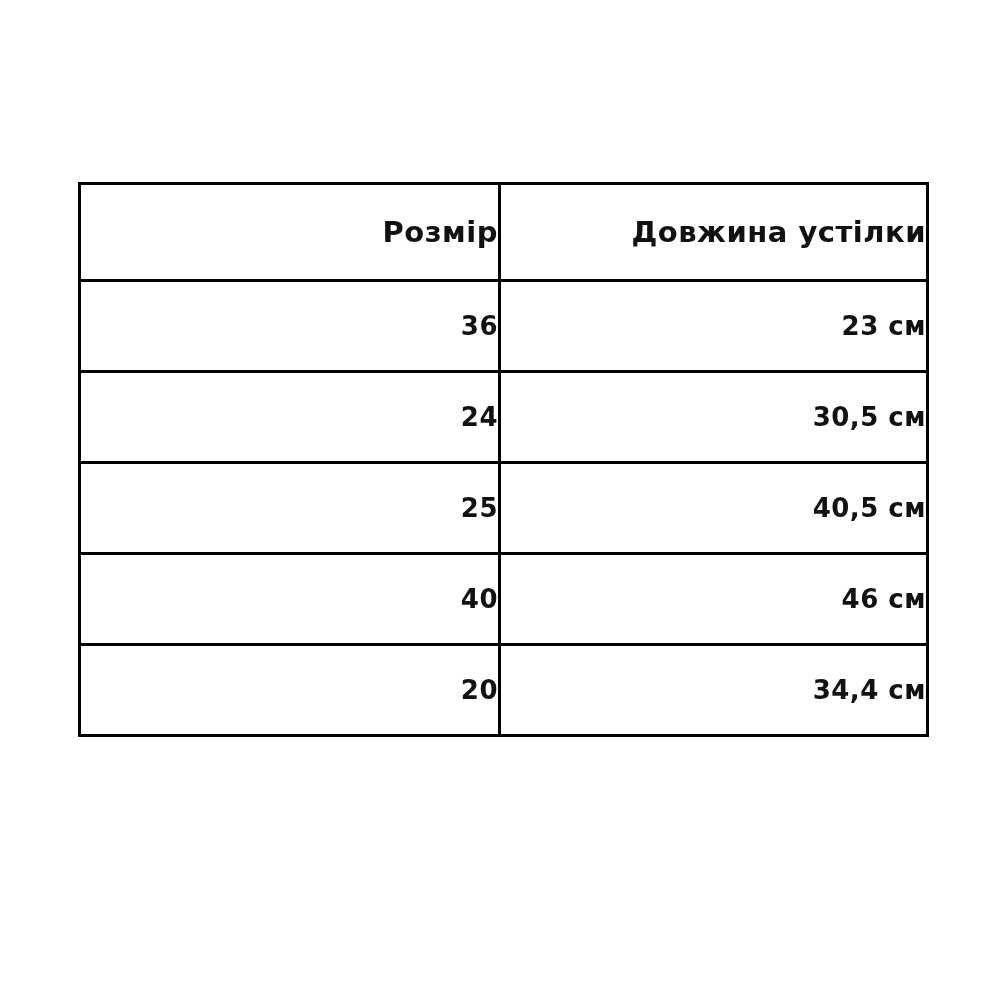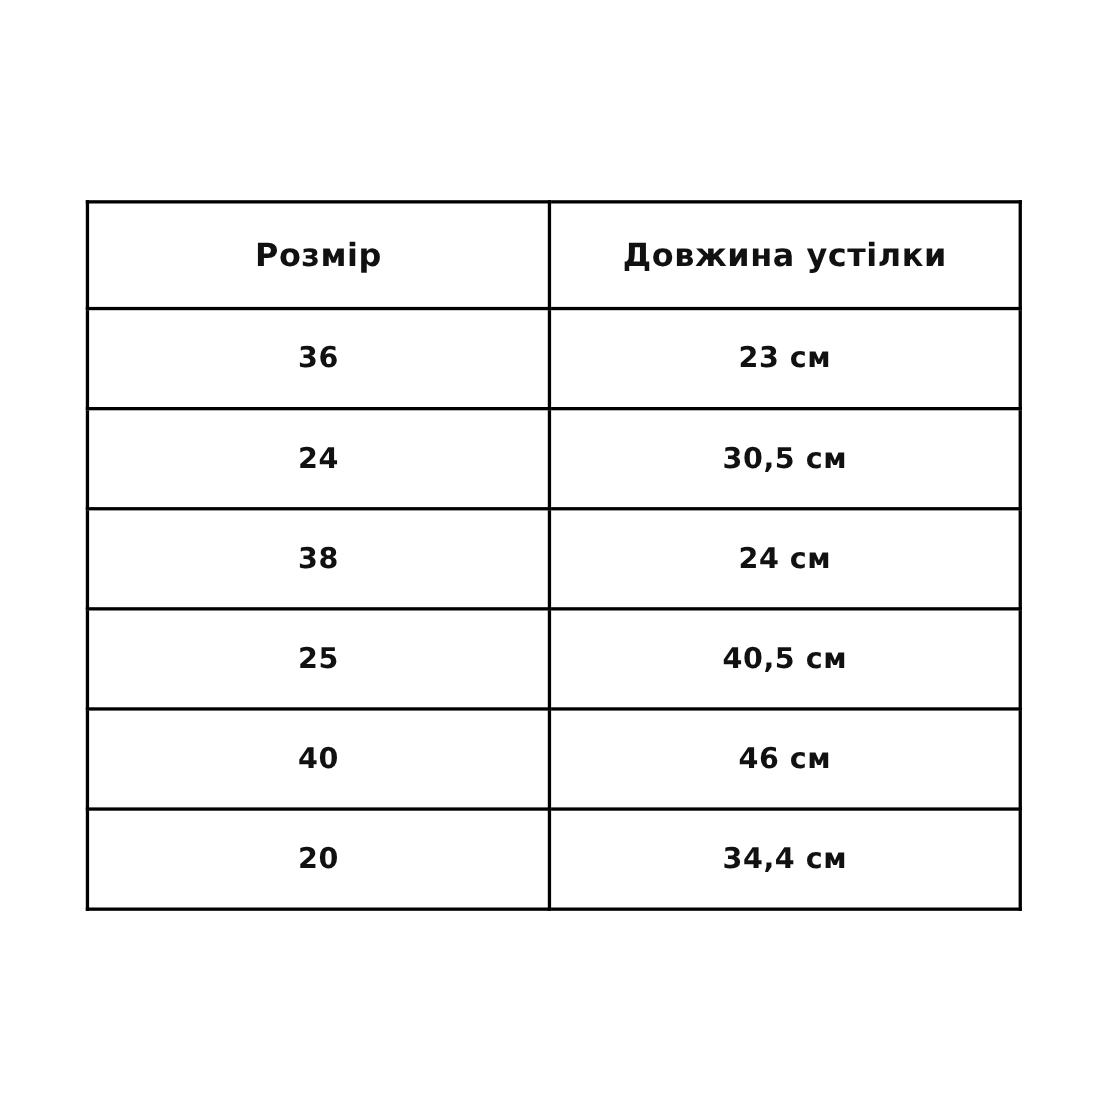--- a/index.html
+++ b/index.html
@@ -31,21 +31,21 @@
     width: 848px;
     table-layout: fixed;
   }
 
   table.size-table col.col-size { width: 420px; }
   table.size-table col.col-len  { width: 428px; }
 
   table.size-table th,
   table.size-table td {
     border: 3px solid #000000;
-    text-align: center;
+    text-align: right;
     color: #111111;
     background: #ffffff;
     padding: 0;
   }
 
   table.size-table th {
     height: 94px;
     font-size: 29px;
     font-weight: bold;
     letter-spacing: 0.5px;
@@ -77,24 +77,20 @@
       <tbody>
         <tr>
           <td>36</td>
           <td>23 см</td>
         </tr>
         <tr>
           <td>24</td>
           <td>30,5 см</td>
         </tr>
         <tr>
-          <td>38</td>
-          <td>24 см</td>
-        </tr>
-        <tr>
           <td>25</td>
           <td>40,5 см</td>
         </tr>
         <tr>
           <td>40</td>
           <td>46 см</td>
         </tr>
         <tr>
           <td>20</td>
           <td>34,4 см</td>

